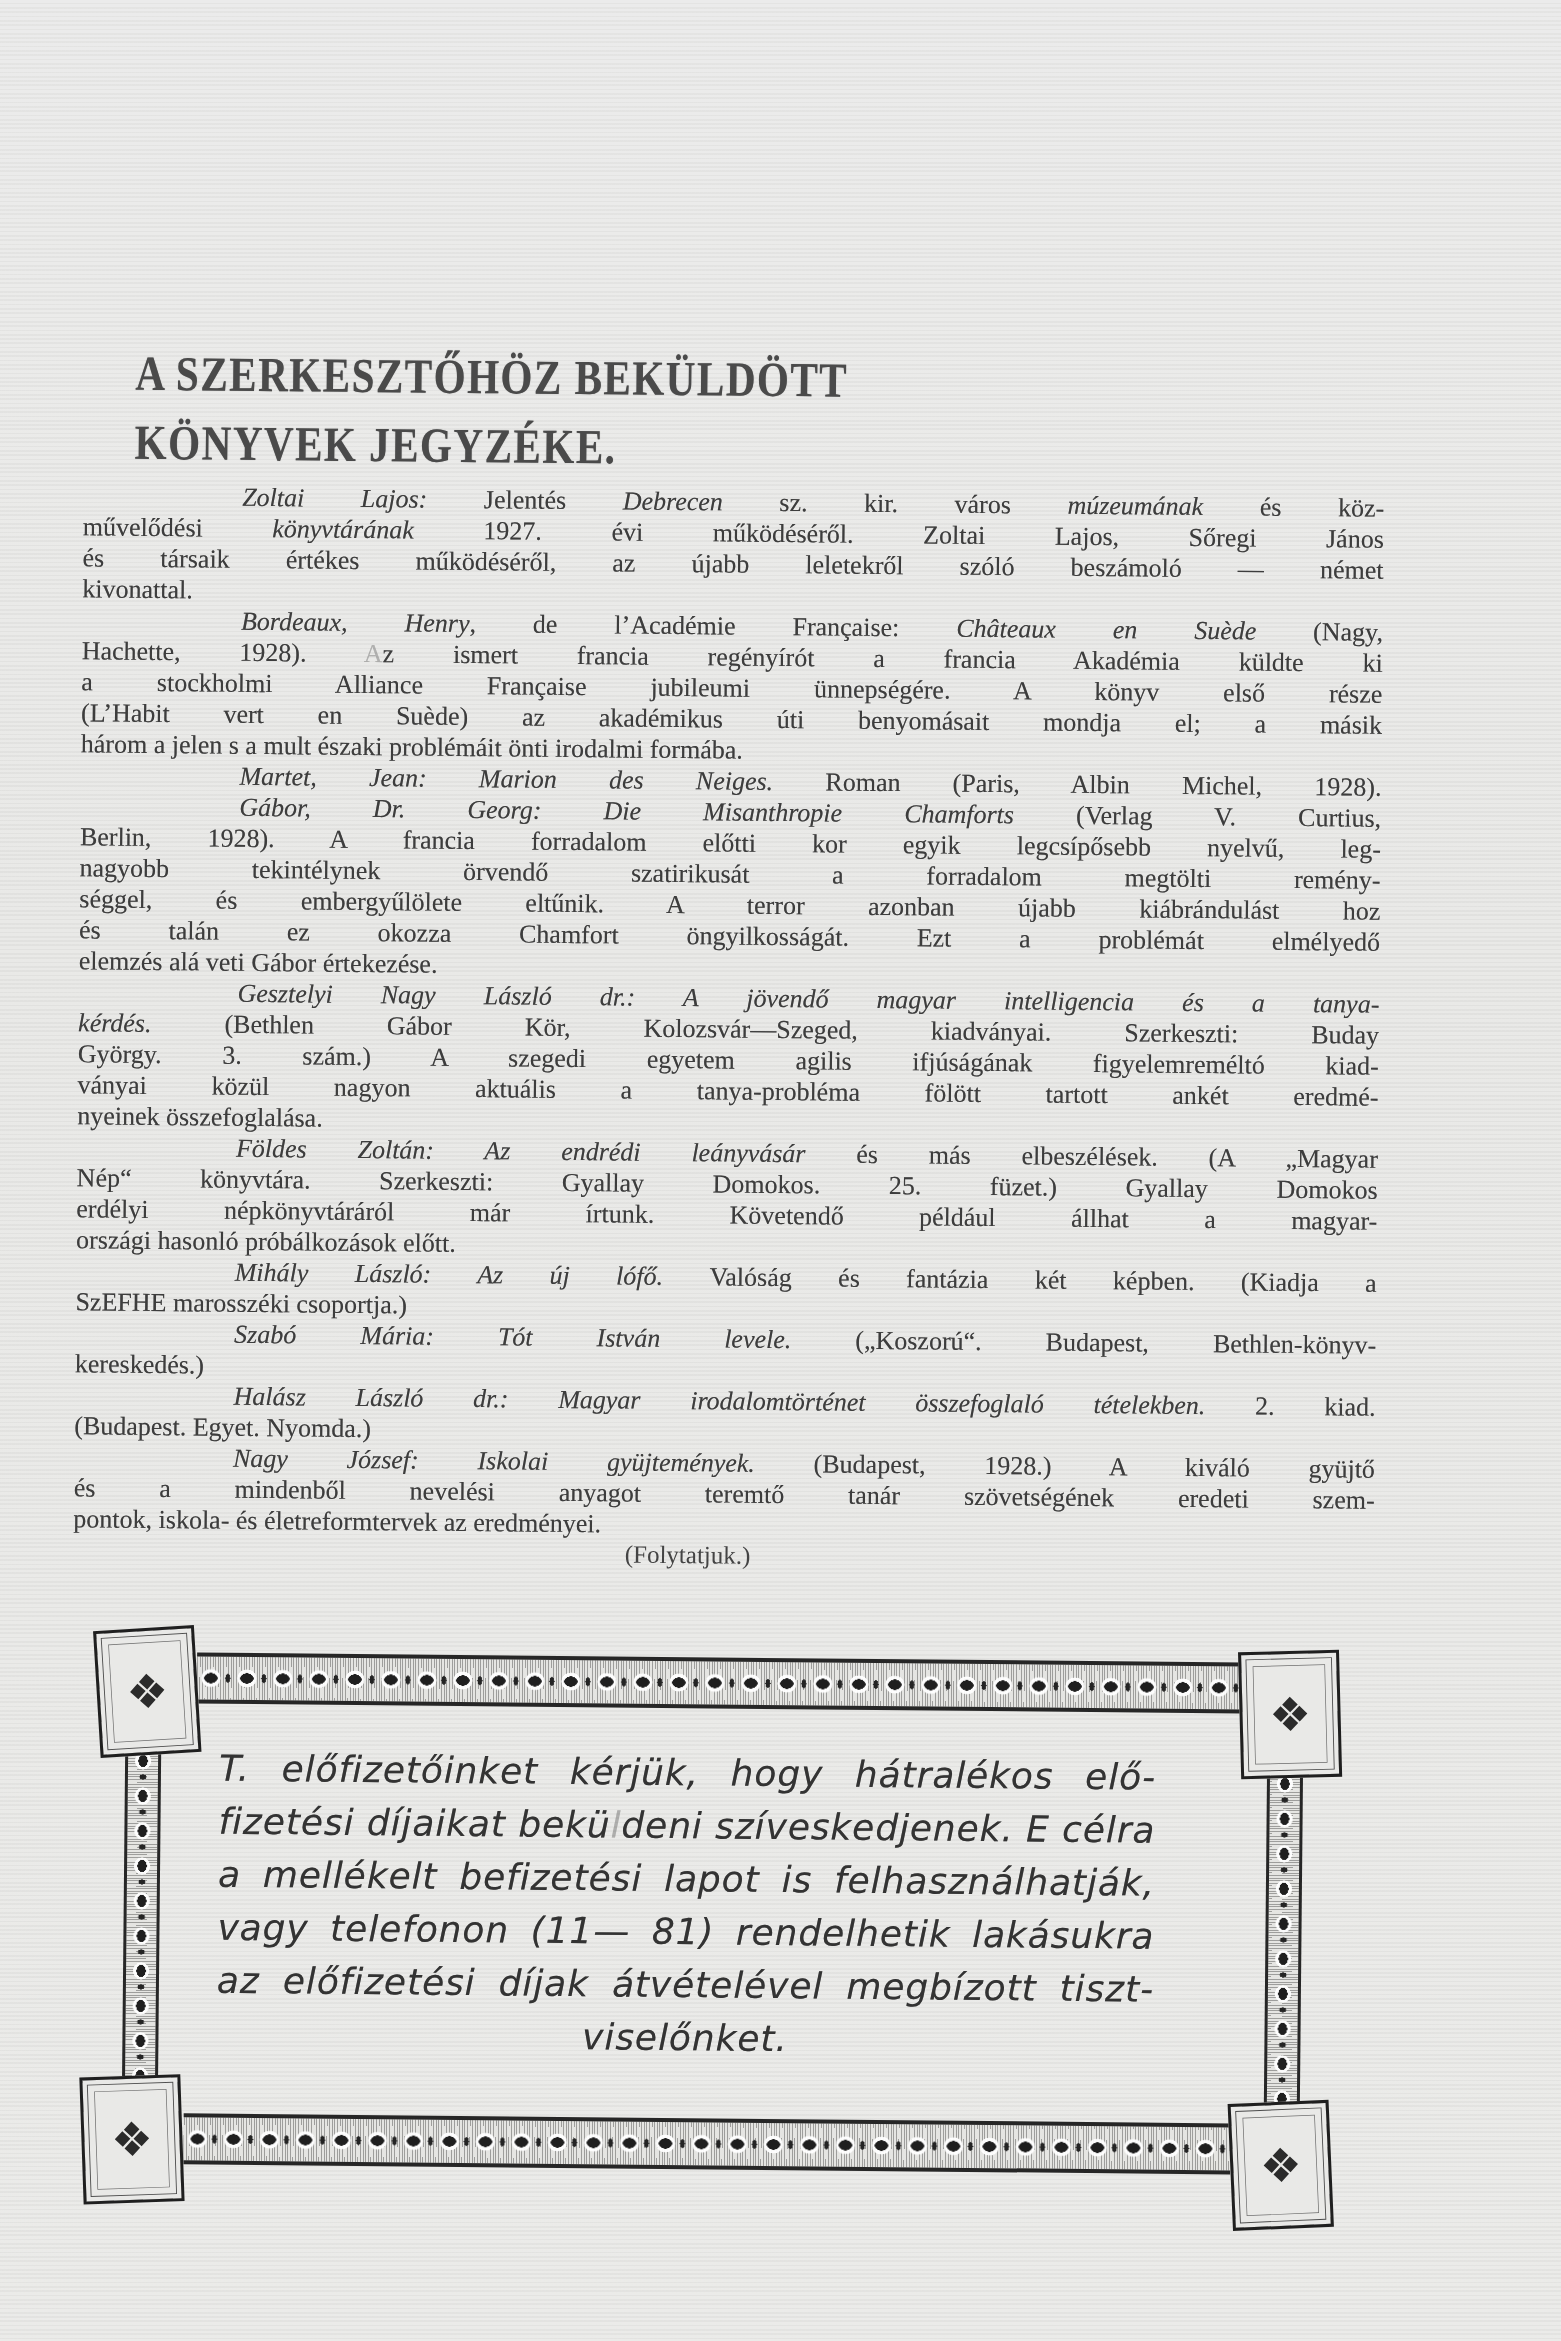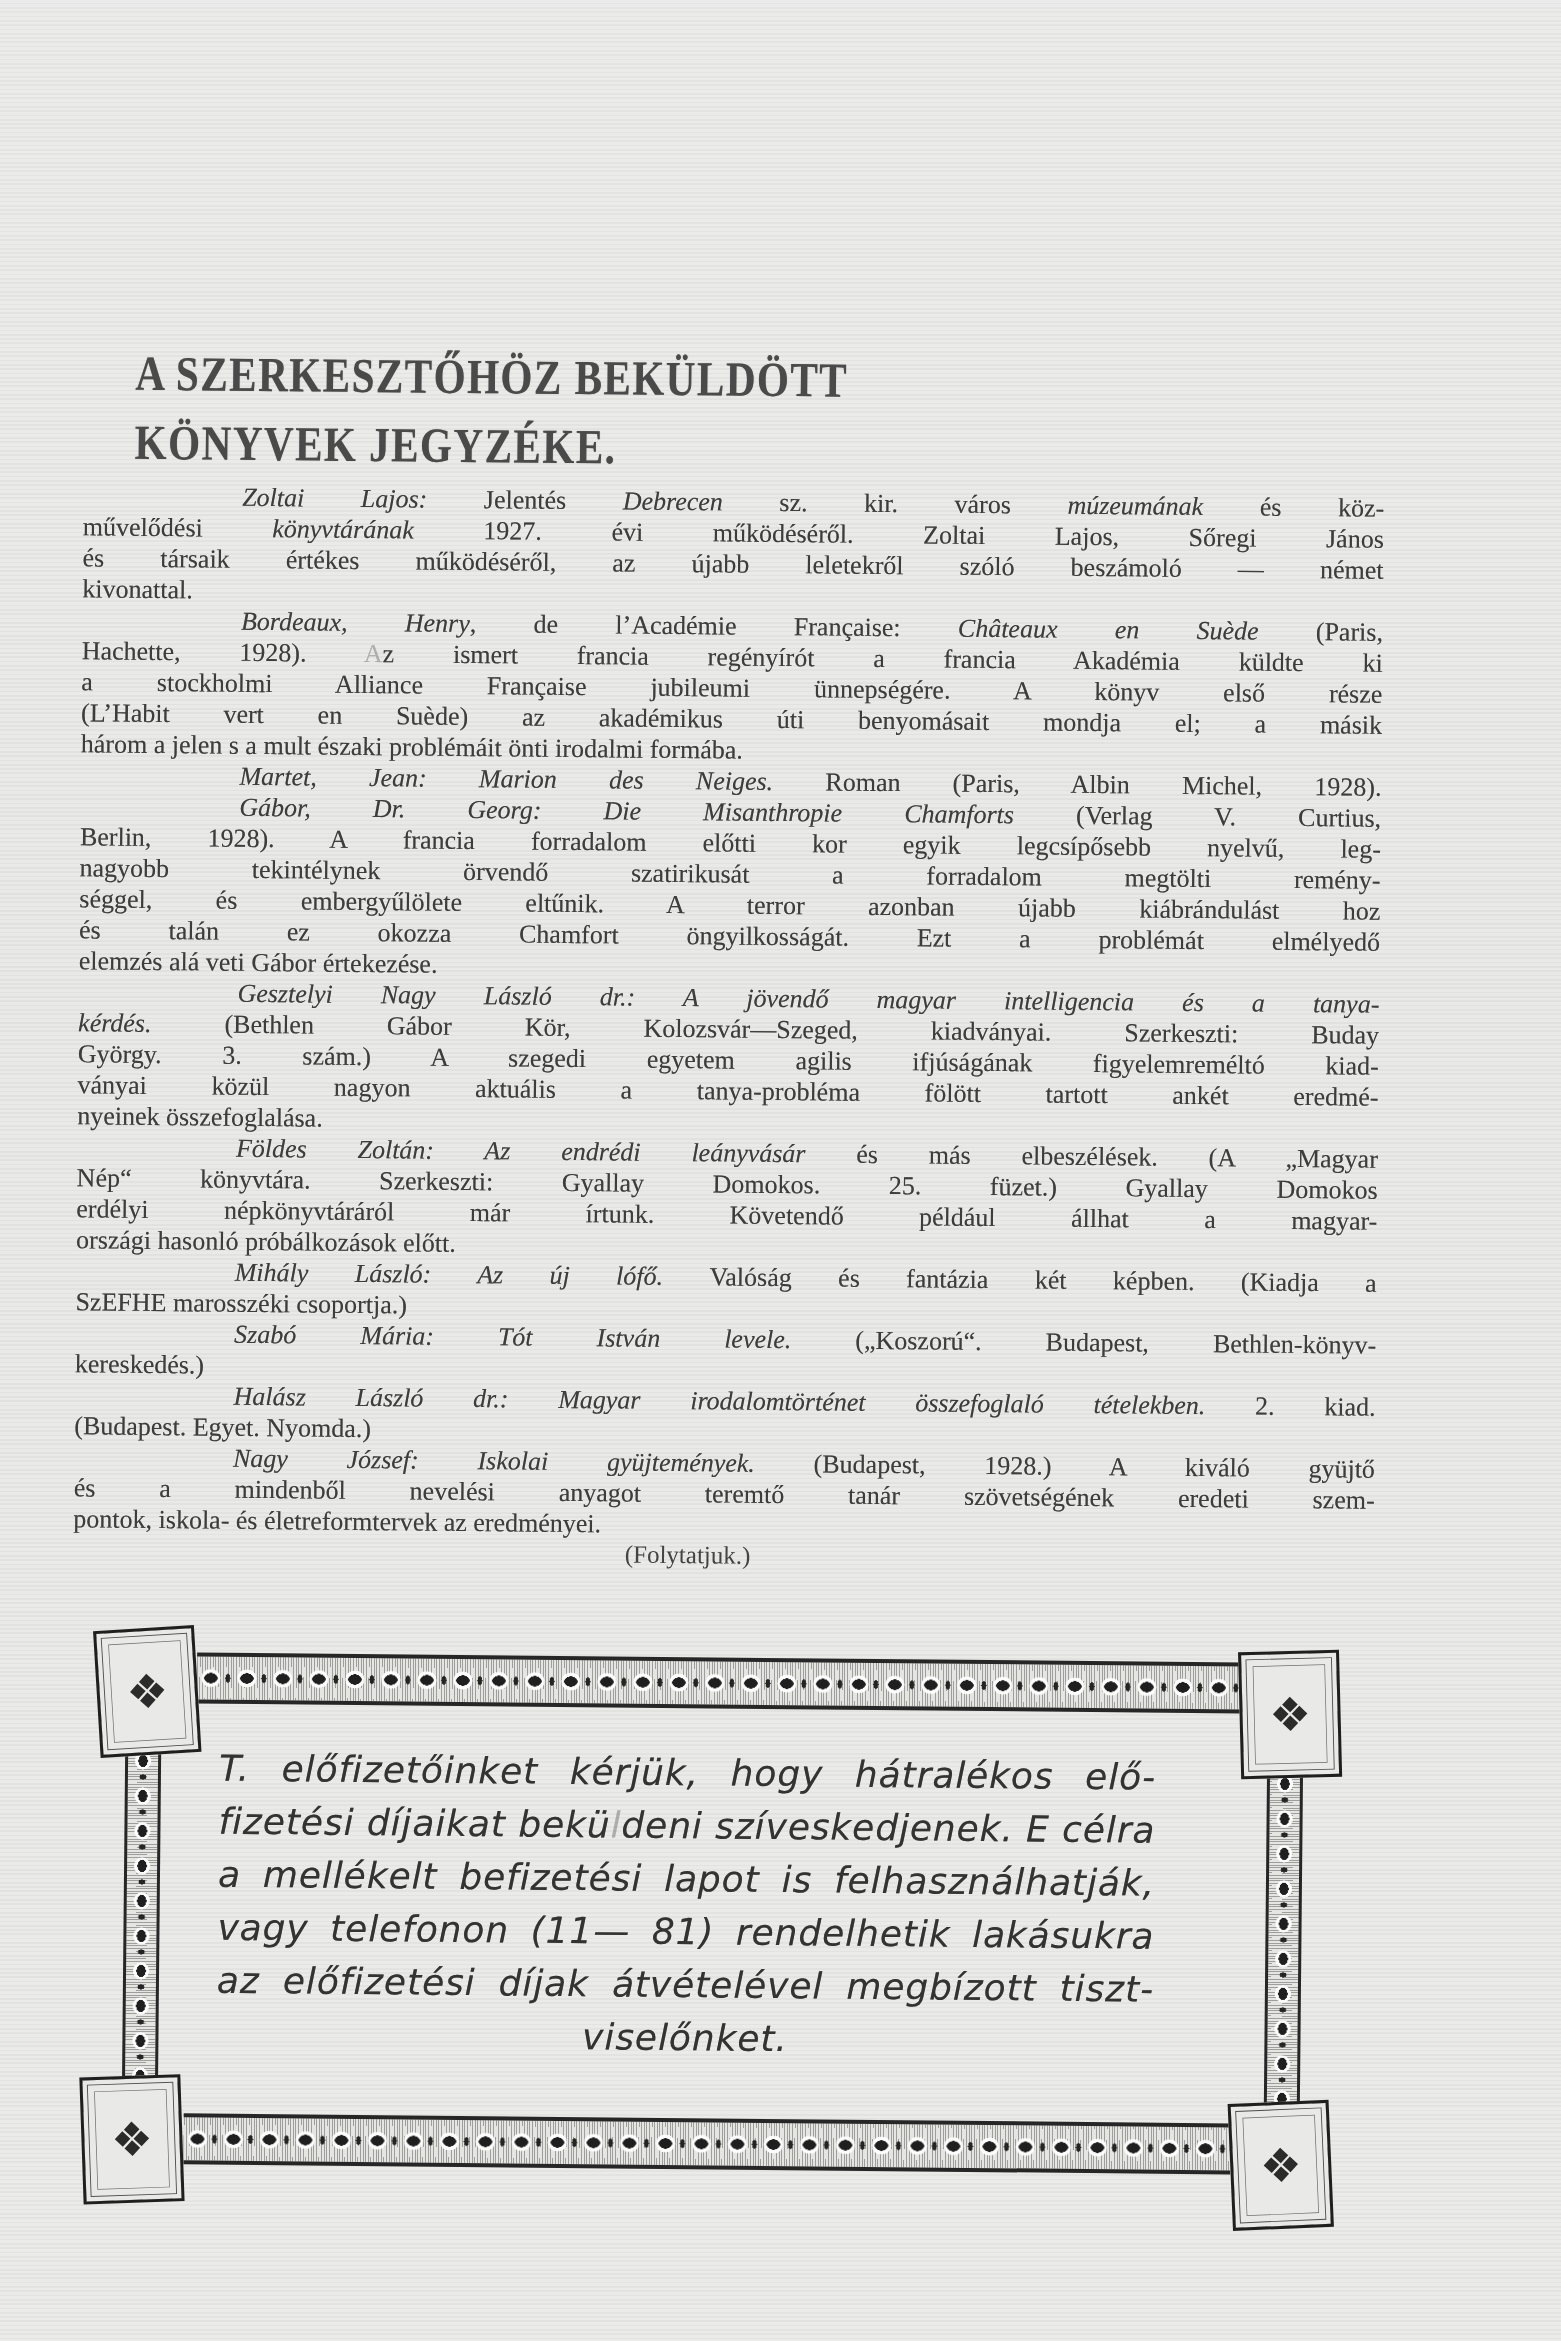--- a/index.html
+++ b/index.html
@@ -81,21 +81,21 @@
   </div>
 
   <div class="bodycol">
       <div class="para">
         <div class="line first just"><span class="it">Zoltai Lajos: </span><span>Jelentés </span><span class="it">Debrecen </span><span>sz. kir. város </span><span class="it">múzeumának </span><span>és köz-</span></div>
         <div class="line just"><span>művelődési </span><span class="it">könyvtárának </span><span>1927. évi működéséről. Zoltai Lajos, Sőregi János</span></div>
         <div class="line just"><span>és társaik értékes működéséről, az újabb leletekről szóló beszámoló — német</span></div>
         <div class="line"><span>kivonattal.</span></div>
       </div>
       <div class="para">
-        <div class="line first just"><span class="it">Bordeaux, Henry</span><span>, de l’Académie Française: </span><span class="it">Châteaux en Suède </span><span>(Paris,</span></div>
+        <div class="line first just"><span class="it">Bordeaux, Henry</span><span>, de l’Académie Française: </span><span class="it">Châteaux en Suède </span><span>(Nagy,</span></div>
         <div class="line just"><span>Hachette, 1928). </span><span class="faded">A</span><span>z ismert francia regényírót a francia Akadémia küldte ki</span></div>
         <div class="line just"><span>a stockholmi Alliance Française jubileumi ünnepségére. A könyv első része</span></div>
         <div class="line just"><span>(L’Habit vert en Suède) az akadémikus úti benyomásait mondja el; a másik</span></div>
         <div class="line"><span>három a jelen s a mult északi problémáit önti irodalmi formába.</span></div>
       </div>
       <div class="para">
         <div class="line first just"><span class="it">Martet, Jean: Marion des Neiges.</span><span> Roman (Paris, Albin Michel, 1928).</span></div>
       </div>
       <div class="para">
         <div class="line first just"><span class="it">Gábor, Dr. Georg: Die Misanthropie Chamforts </span><span>(Verlag V. Curtius,</span></div>

